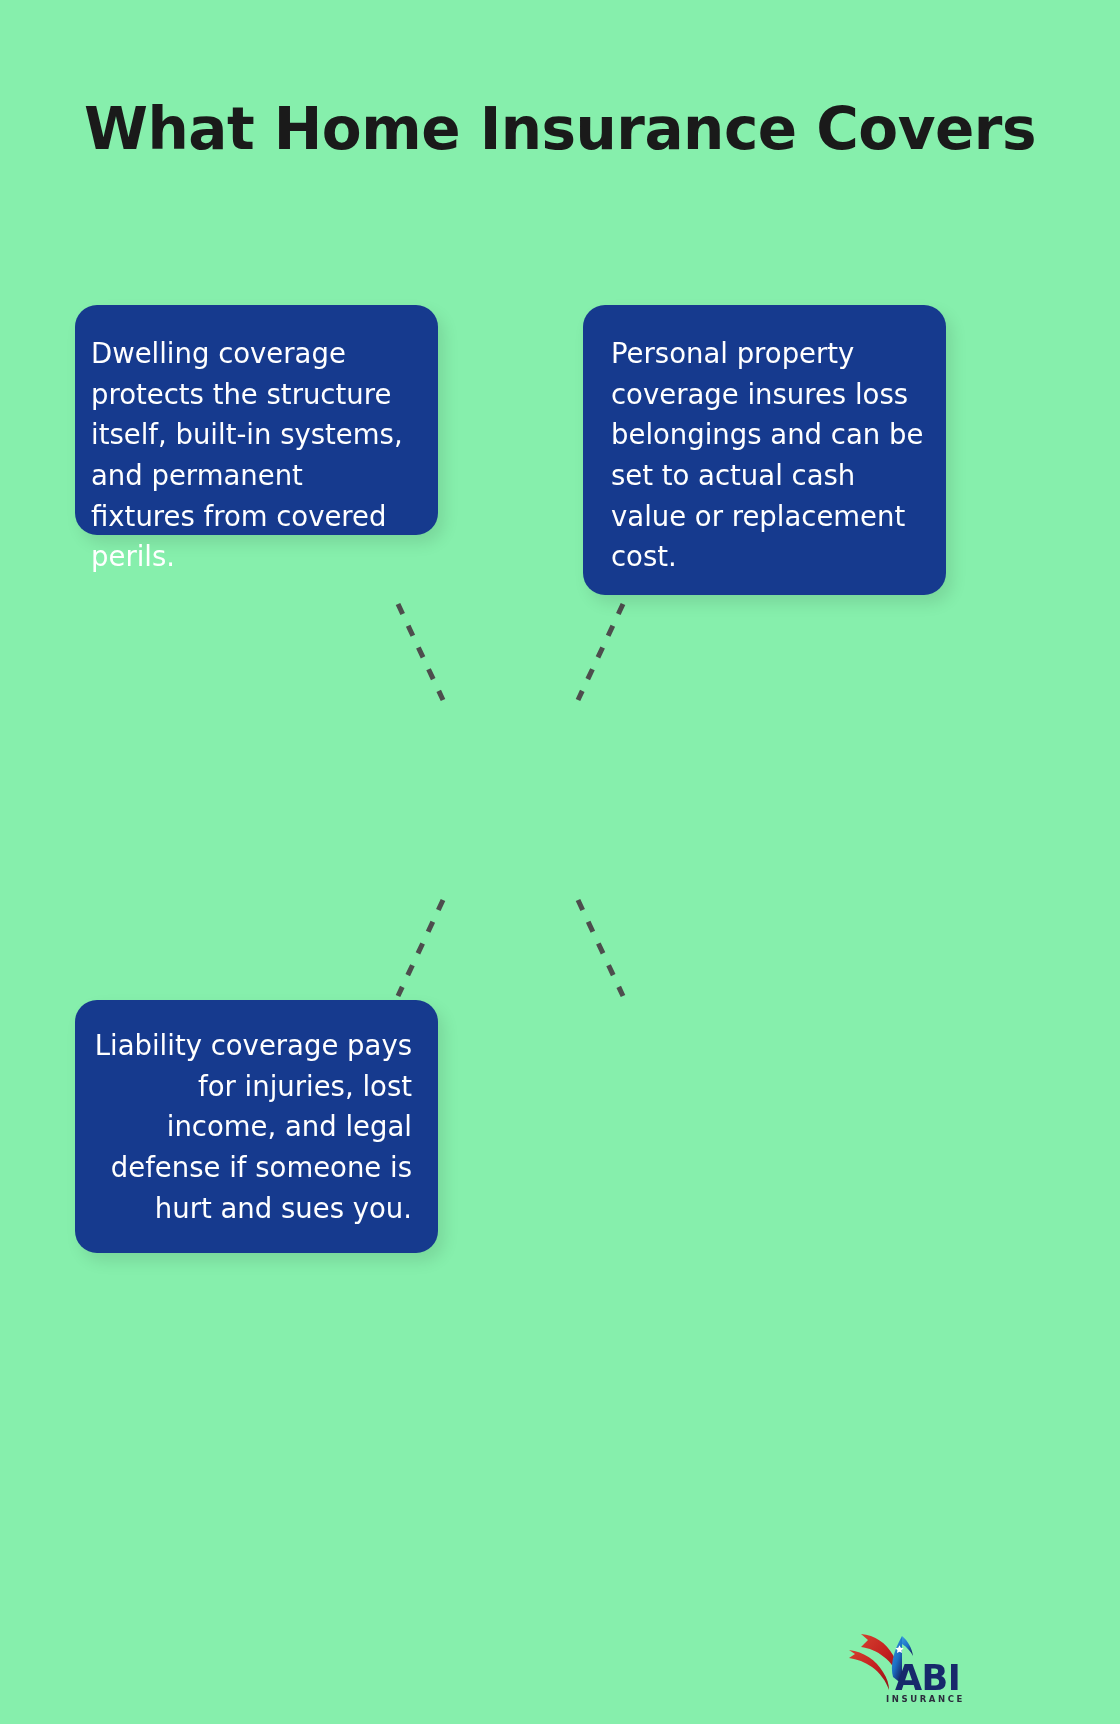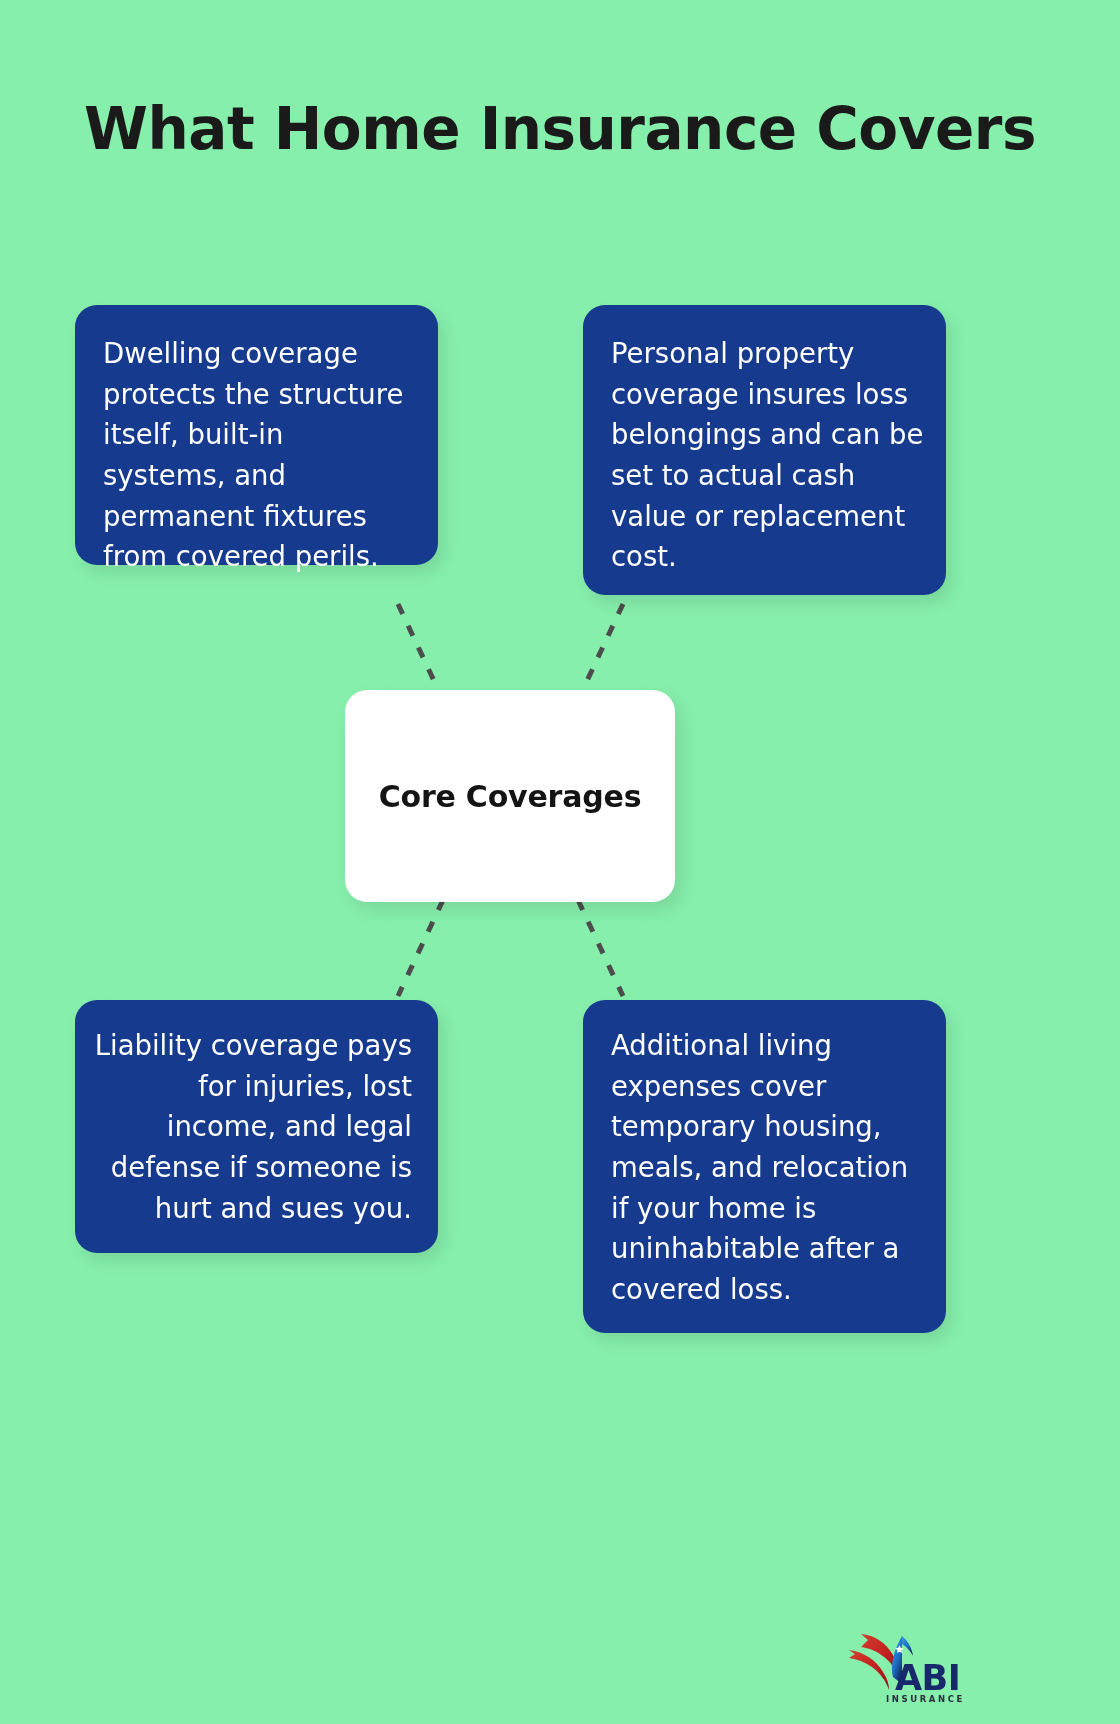--- a/index.html
+++ b/index.html
@@ -55,21 +55,21 @@
   }
   .card-text {
     color: #ffffff;
     font-size: 27.5px;
     line-height: 1.48;
     font-weight: 400;
     font-family: "DejaVu Sans", sans-serif;
     white-space: pre-line;
   }
 
-  #card-tl { left: 75px;  top: 305px;  width: 363px; height: 260px; padding: 28px 30px 0 28px; }
+  #card-tl { left: 75px;  top: 305px;  width: 363px; height: 230px; padding: 28px 30px 0 16px; }
   #card-tr { left: 583px; top: 305px;  width: 363px; height: 290px; padding: 28px 22px 0 28px; }
   #card-bl { left: 75px;  top: 1000px; width: 363px; height: 253px; padding: 25px 26px 0 17px; text-align: right; }
   #card-br { left: 583px; top: 1000px; width: 363px; height: 333px; padding: 25px 22px 0 28px; }
 
   
   #center-node {
     position: absolute;
     left: 345px;
     top: 690px;
     width: 330px;
@@ -118,31 +118,25 @@
   </svg>
 
   <div class="card" id="card-tl">
     <div class="card-text">Dwelling coverage protects the structure itself, built-in systems, and permanent fixtures from covered perils.</div>
   </div>
 
   <div class="card" id="card-tr">
     <div class="card-text">Personal property coverage insures loss belongings and can be set to actual cash value or replacement cost.</div>
   </div>
 
-  <div id="center-node">
-    <span class="center-label">Core Coverages</span>
-  </div>
 
   <div class="card" id="card-bl">
     <div class="card-text">Liability coverage pays for injuries, lost income, and legal defense if someone is hurt and sues you.</div>
   </div>
 
-  <div class="card" id="card-br">
-    <div class="card-text">Additional living expenses cover temporary housing, meals, and relocation if your home is uninhabitable after a covered loss.</div>
-  </div>
 
   <div id="logo">
     <svg width="128" height="80" viewBox="0 0 128 80">
       <defs>
         <linearGradient id="gred" x1="0" y1="0" x2="1" y2="1">
           <stop offset="0%" stop-color="#d4402e"></stop>
           <stop offset="55%" stop-color="#c32020"></stop>
           <stop offset="100%" stop-color="#8e1414"></stop>
         </linearGradient>
         <linearGradient id="gblue" x1="0" y1="0" x2="0.6" y2="1">

